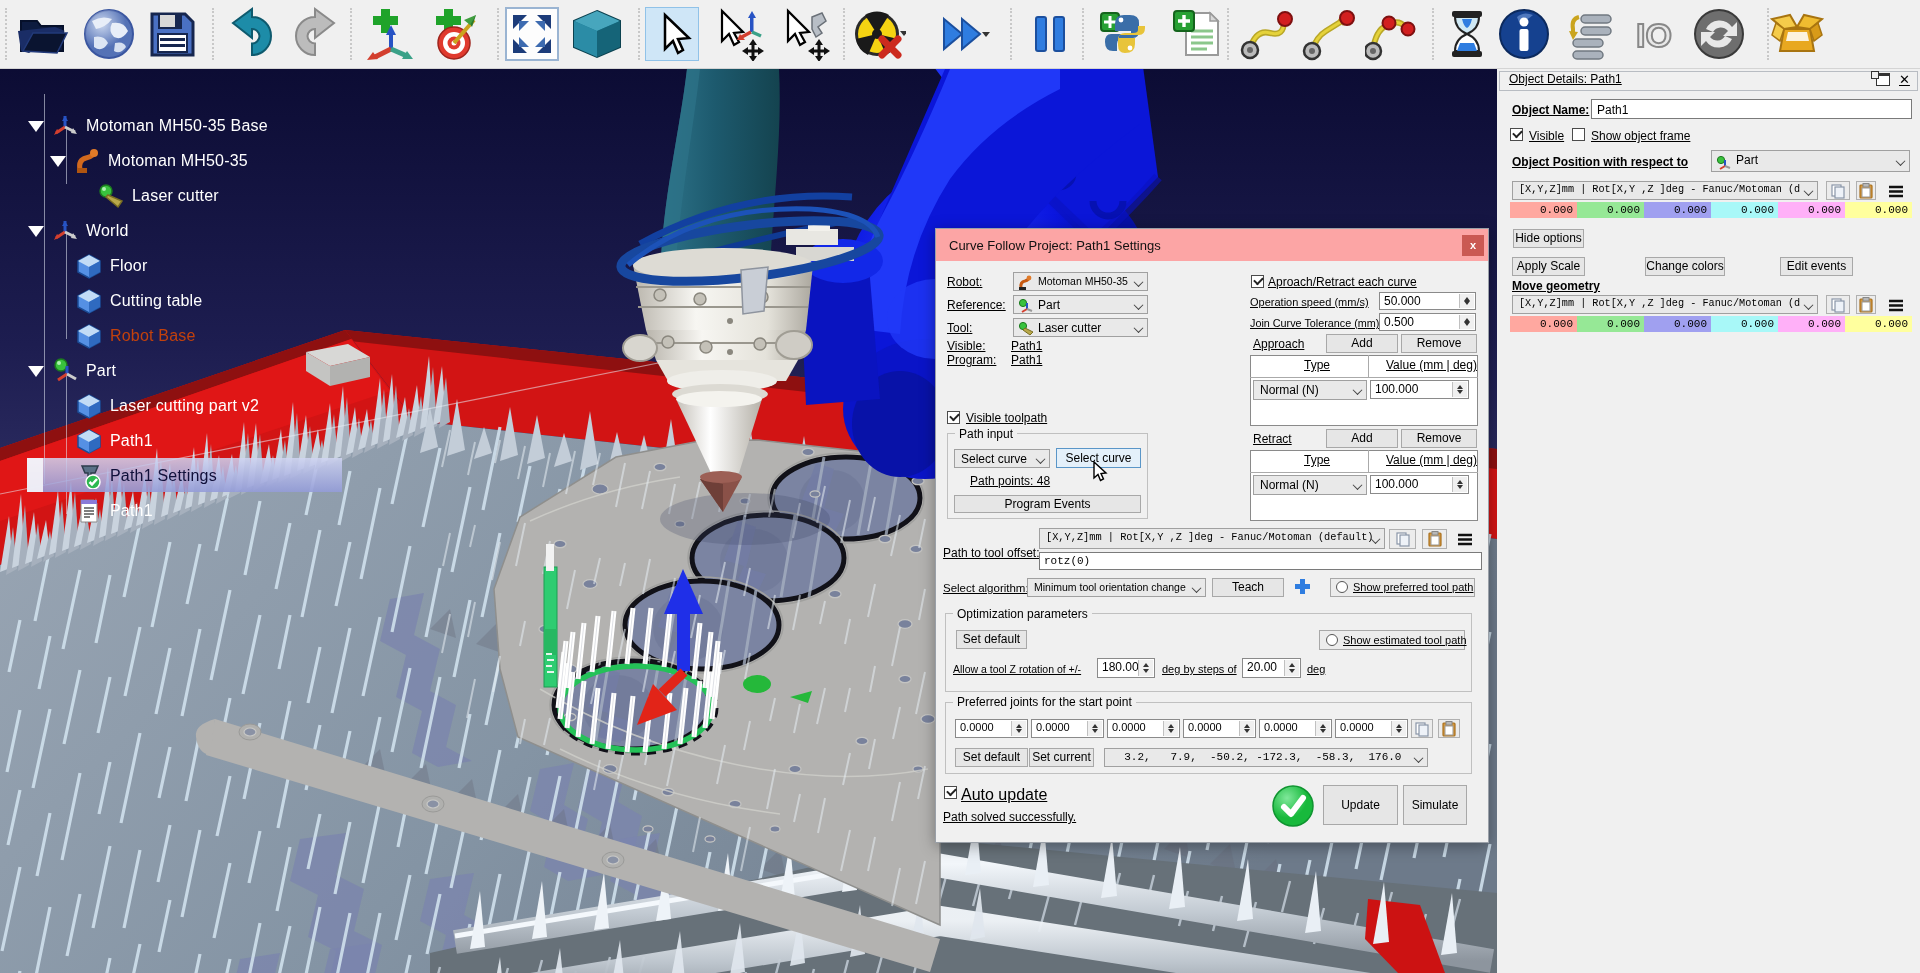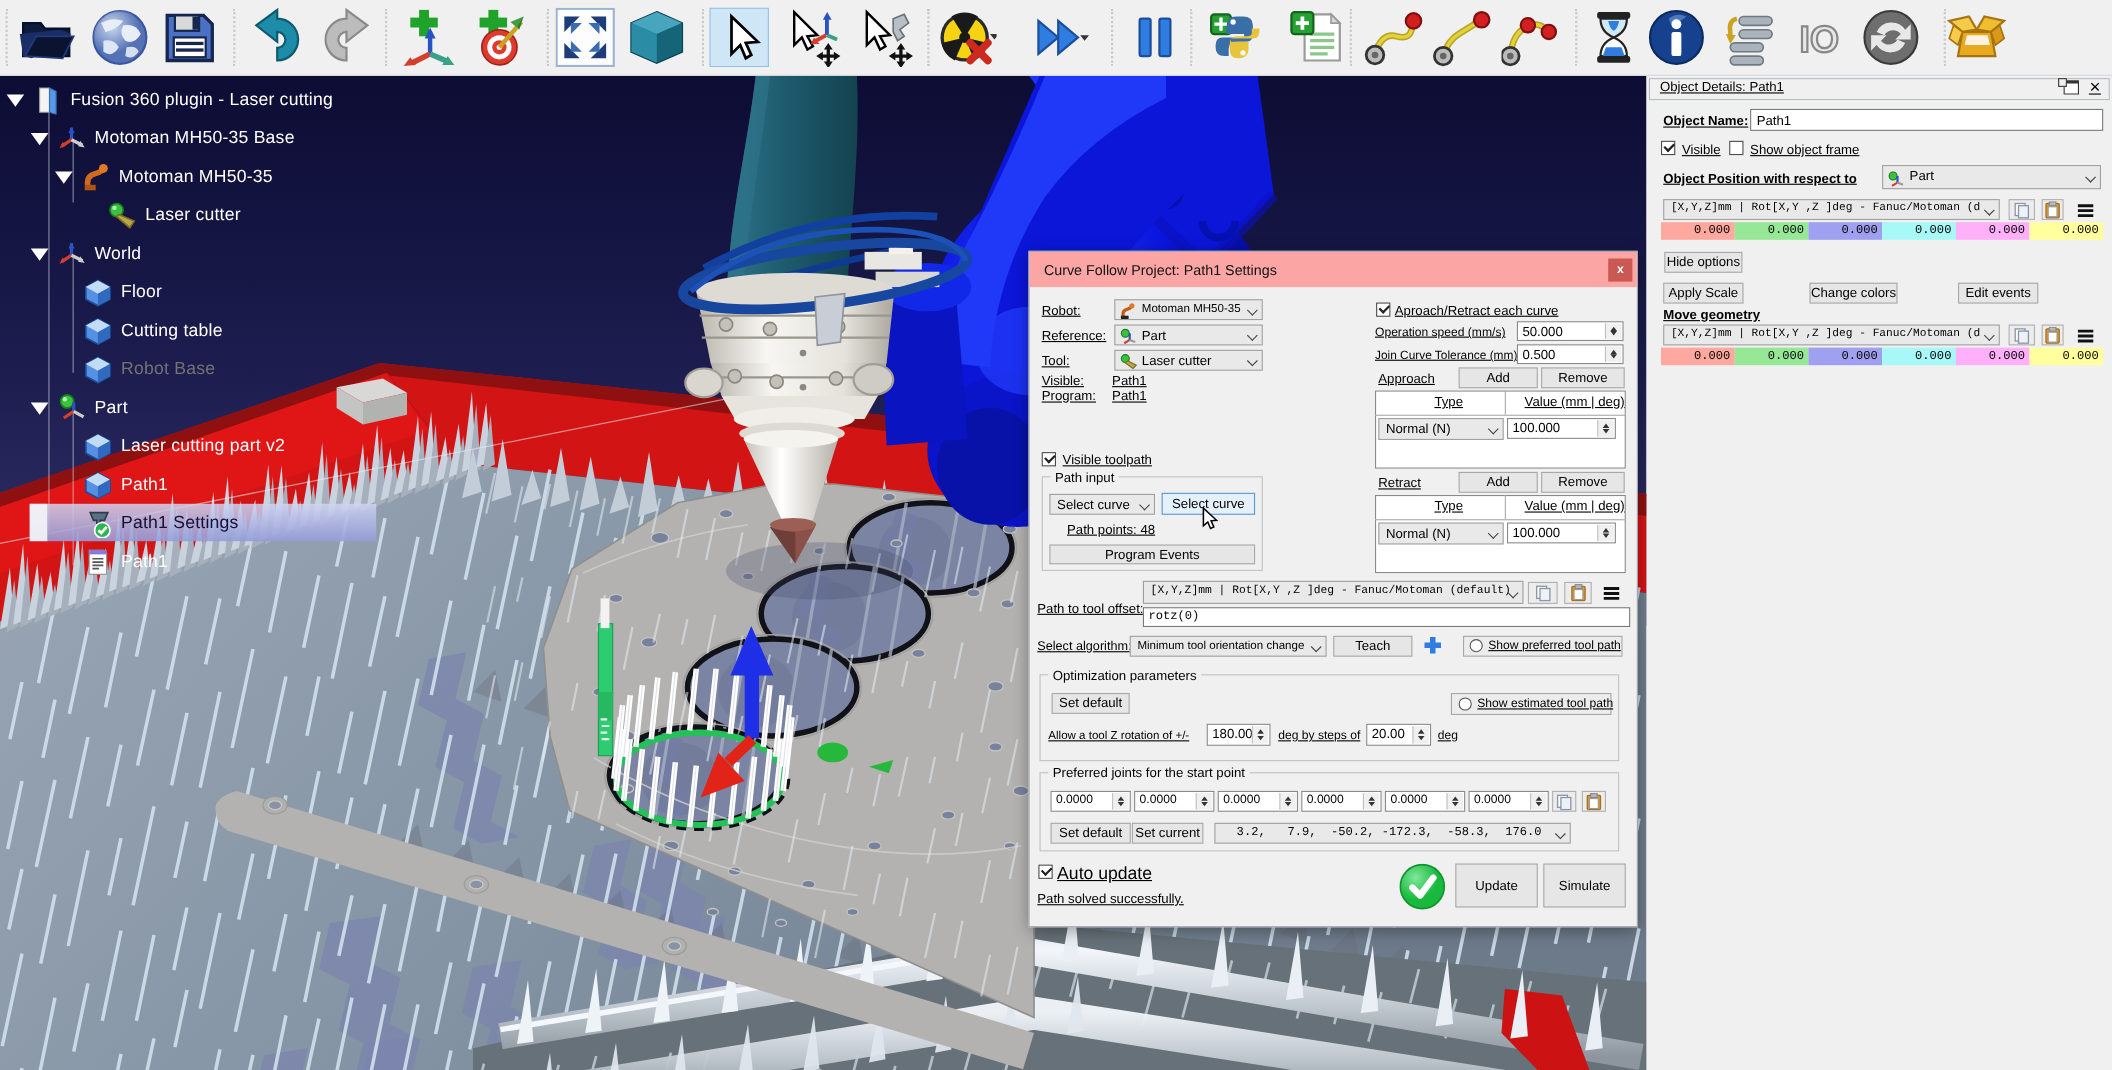--- a/index.html
+++ b/index.html
@@ -709,28 +709,20 @@
       <path d="M684,603 L662,624" stroke="#e22418" stroke-width="10"></path>
       <polygon points="637,656 653,615 677,641" fill="#e22418"></polygon>
     </svg>
 <div id="tree">
       <div style="position:absolute;left:44px;top:25px;width:1px;height:390px;background:rgba(230,235,245,.55);"></div>
       <div style="position:absolute;left:66px;top:60px;width:1px;height:55px;background:rgba(230,235,245,.55);"></div>
       <div style="position:absolute;left:66px;top:165px;width:1px;height:105px;background:rgba(230,235,245,.55);"></div>
       <div style="position:absolute;left:66px;top:305px;width:1px;height:140px;background:rgba(230,235,245,.55);"></div>
       <div style="position:absolute;left:27px;top:389px;width:315px;height:34px;background:linear-gradient(180deg,rgba(208,213,242,.85),rgba(148,156,216,.9));"></div>
       <div style="position:absolute;left:27px;top:389px;width:16px;height:34px;background:rgba(245,245,250,.9);"></div>
-      <div class="trow" style="left:6px;top:7px;color:#fff;">
-        <span style="display:inline-block;width:0;height:0;border-left:8px solid transparent;border-right:8px solid transparent;border-top:11px solid #fff;margin-right:8px;"></span>
-        <span class="ticon"><svg width="26" height="26" viewBox="0 0 26 26" style="width:26px;height:26px;">
-            <path d="M6 2 L15 2 L15 24 L6 24 Z" fill="#f4f4f4" stroke="#999" stroke-width="1"></path>
-            <path d="M15 2 L21 5 L21 26 L15 24 Z" fill="#5599e8" stroke="#3a6cb0" stroke-width="1"></path>
-          </svg></span>
-        <span>Fusion 360 plugin - Laser cutting</span>
-      </div>
       <div class="trow" style="left:28px;top:42px;color:#fff;">
         <span style="display:inline-block;width:0;height:0;border-left:8px solid transparent;border-right:8px solid transparent;border-top:11px solid #fff;margin-right:8px;"></span>
         <span class="ticon"><svg width="26" height="26" viewBox="0 0 26 26" style="width:26px;height:26px;">
             <path d="M13 3 L13 14" stroke="#2753c4" stroke-width="3"></path>
             <path d="M13 3 L16 8 L10 8 Z" fill="#2753c4"></path>
             <path d="M13 14 L4 20" stroke="#d33f2e" stroke-width="3"></path>
             <path d="M2 22 L8 19 L5 16 Z" fill="#d33f2e"></path>
             <path d="M13 14 L23 19" stroke="#cccccc" stroke-width="3"></path>
             <path d="M25 21 L19 20 L21 15 Z" fill="#ccc"></path>
           </svg></span>
@@ -777,21 +769,21 @@
       </div>
       <div class="trow" style="left:50px;top:217px;color:#fff;">
         <span style="display:inline-block;width:26px;"></span>
         <span class="ticon"><svg width="26" height="26" viewBox="0 0 26 26" style="width:26px;height:26px;">
             <path d="M13 2 L24 8 L24 19 L13 25 L2 19 L2 8 Z" fill="#5590e4" stroke="#1b4c96" stroke-width="1.5"></path>
             <path d="M13 2 L24 8 L13 14 L2 8 Z" fill="#c2dcf6"></path>
             <path d="M13 14 L24 8 L24 19 L13 25 Z" fill="#2f6ac0"></path>
           </svg></span>
         <span>Cutting table</span>
       </div>
-      <div class="trow" style="left:50px;top:252px;color:#737373;">
+      <div class="trow" style="left:50px;top:252px;color:#c2410c;">
         <span style="display:inline-block;width:26px;"></span>
         <span class="ticon"><svg width="26" height="26" viewBox="0 0 26 26" style="width:26px;height:26px;">
             <path d="M13 2 L24 8 L24 19 L13 25 L2 19 L2 8 Z" fill="#5590e4" stroke="#1b4c96" stroke-width="1.5"></path>
             <path d="M13 2 L24 8 L13 14 L2 8 Z" fill="#c2dcf6"></path>
             <path d="M13 14 L24 8 L24 19 L13 25 Z" fill="#2f6ac0"></path>
           </svg></span>
         <span>Robot Base</span>
       </div>
       <div class="trow" style="left:28px;top:287px;color:#fff;">
         <span style="display:inline-block;width:0;height:0;border-left:8px solid transparent;border-right:8px solid transparent;border-top:11px solid #fff;margin-right:8px;"></span>
@@ -1004,21 +996,21 @@
           <defs>
             <radialGradient id="gchk" cx="35%" cy="30%">
               <stop offset="0" stop-color="#7fe89a"></stop>
               <stop offset="1" stop-color="#18b93c"></stop>
             </radialGradient>
           </defs>
           <circle cx="21" cy="21" r="20" fill="url(#gchk)" stroke="#0f9430" stroke-width="1.5"></circle>
           <path d="M12 22 L19 29 L31 13" stroke="#fff" stroke-width="6" fill="none" stroke-linecap="round" stroke-linejoin="round"></path>
         </svg></div>
       <div class="btn" style="left:387px;top:556px;width:75px;height:40px;line-height:38px;font-size:12px;">Update</div>
-      <div class="btn" style="left:467px;top:556px;width:75px;height:40px;line-height:38px;font-size:12px;">Simulate</div>
+      <div class="btn" style="left:467px;top:556px;width:64px;height:40px;line-height:38px;font-size:12px;">Simulate</div>
       <div class="cb on" style="left:315px;top:46px;"></div>
       <div class="lbl" style="left:332px;top:46px;font-size:12px;">Aproach/Retract each curve</div>
       <div class="lbl" style="left:314px;top:67px;font-size:11px;">Operation speed (mm/s)</div>
       <div class="spin" style="left:443px;top:63px;width:97px;height:18px;font-size:12px;">
         <span class="sv">50.000</span>
         <span class="spinbtn"></span>
       </div>
       <div class="lbl" style="left:314px;top:88px;font-size:10.8px;">Join Curve Tolerance (mm)</div>
       <div class="spin" style="left:443px;top:84px;width:97px;height:18px;font-size:12px;">
         <span class="sv">0.500</span>

